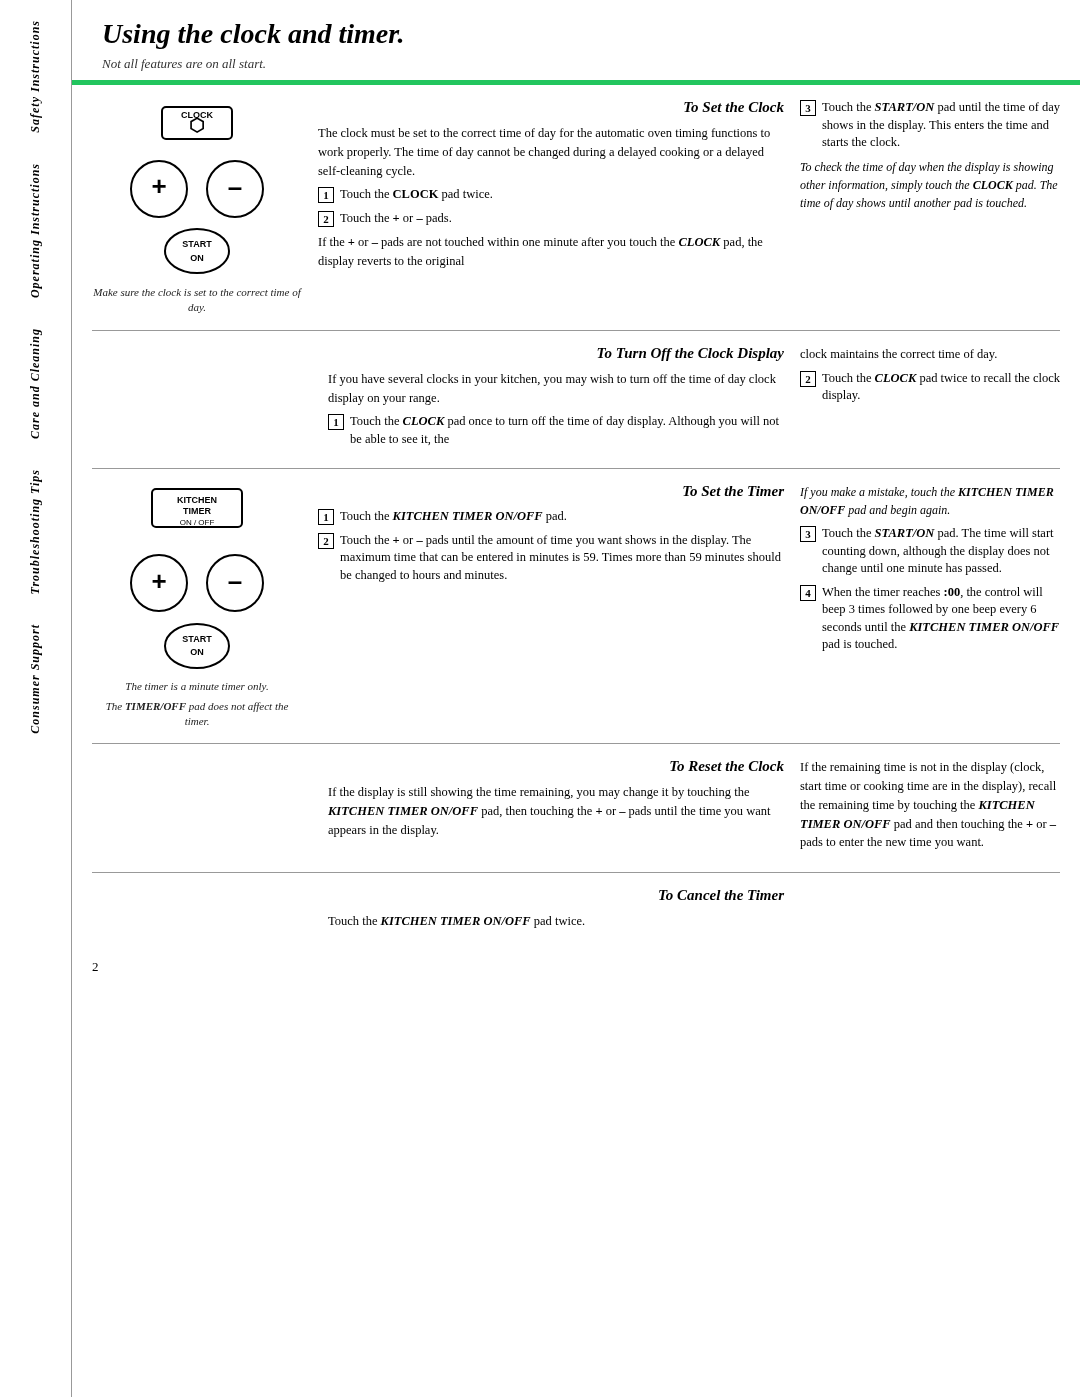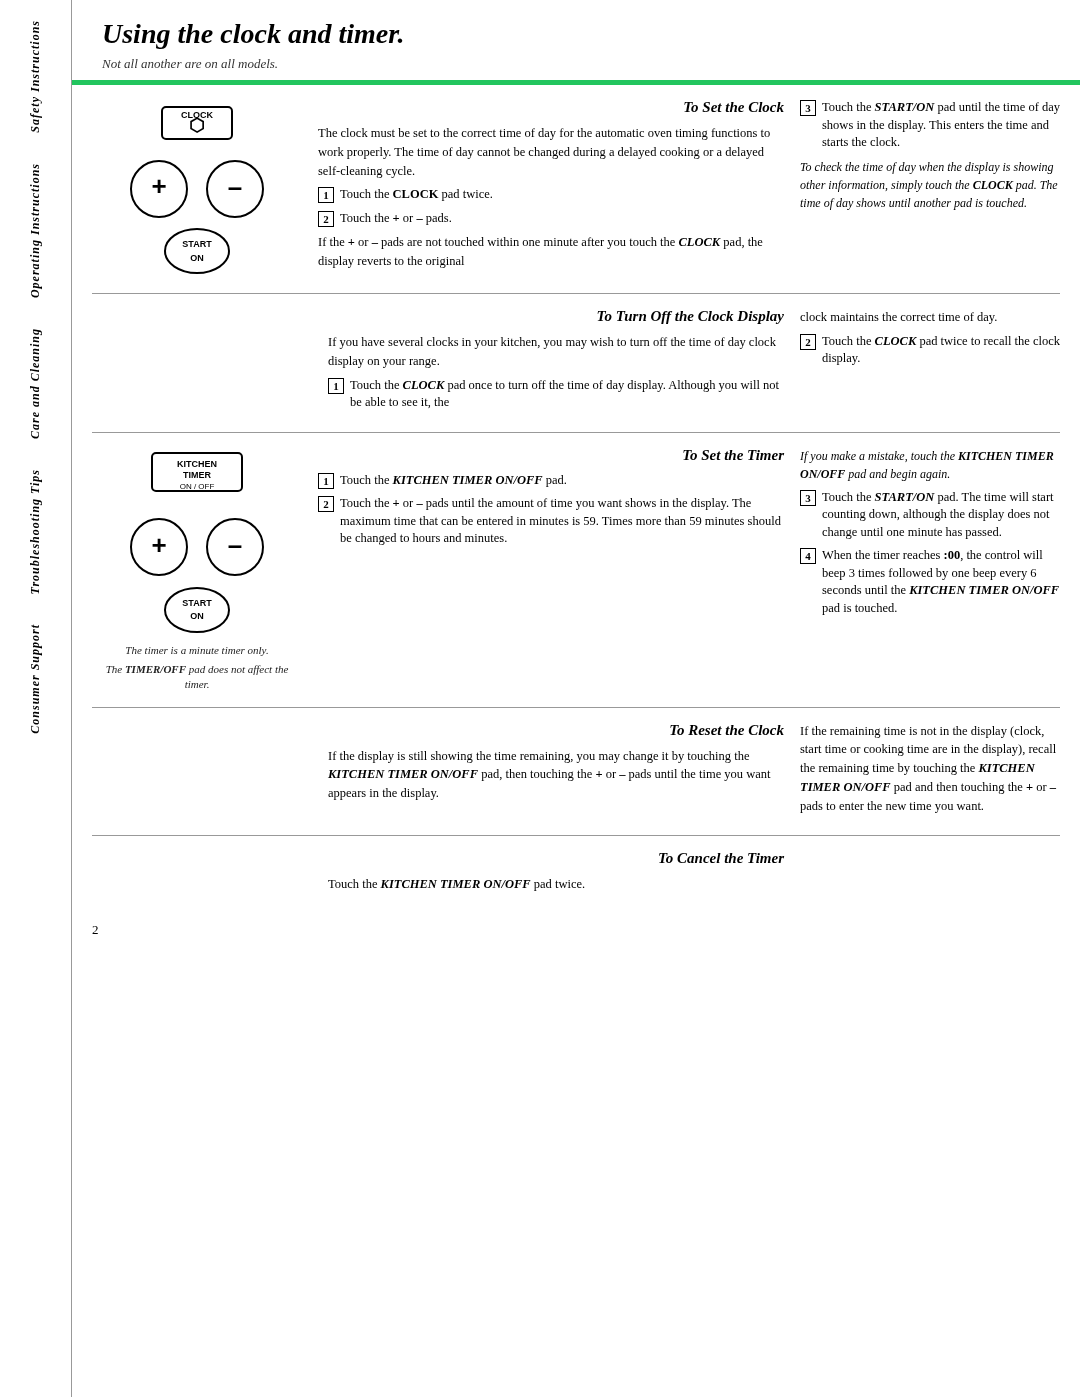--- a/index.html
+++ b/index.html
@@ -188,21 +188,21 @@
     <div class="sidebar-label">Operating Instructions</div>
     <div class="sidebar-label">Care and Cleaning</div>
     <div class="sidebar-label">Troubleshooting Tips</div>
     <div class="sidebar-label">Consumer Support</div>
   </div>
 
   <div class="main-content">
 
     <div class="title-section">
       <div class="page-title">Using the clock and timer.</div>
-      <div class="subtitle">Not all another are on all models.</div>
+      <div class="subtitle">Not all features are on all start.</div>
     </div>
 
     <div class="content-area">
 
       <div class="section-row">
 
         <div class="left-col">
           <svg class="clock-svg" viewBox="0 0 160 180">
 
             <rect x="45" y="8" width="70" height="32" rx="4" ry="4" fill="none" stroke="#000" stroke-width="2"></rect>
@@ -212,20 +212,21 @@
             <circle cx="42" cy="90" r="28" fill="none" stroke="#000" stroke-width="2"></circle>
             <text x="42" y="96" text-anchor="middle" font-size="26" font-weight="bold" font-family="Arial, sans-serif">+</text>
 
             <circle cx="118" cy="90" r="28" fill="none" stroke="#000" stroke-width="2"></circle>
             <text x="118" y="97" text-anchor="middle" font-size="26" font-weight="bold" font-family="Arial, sans-serif">–</text>
 
             <ellipse cx="80" cy="152" rx="32" ry="22" fill="none" stroke="#000" stroke-width="2"></ellipse>
             <text x="80" y="148" text-anchor="middle" font-size="9" font-weight="bold" font-family="Arial, sans-serif">START</text>
             <text x="80" y="162" text-anchor="middle" font-size="9" font-weight="bold" font-family="Arial, sans-serif">ON</text>
           </svg>
+          <div class="caption">Make sure the clock is set to the correct time of day.</div>
         </div>
 
         <div class="mid-col">
           <div class="section-title">To Set the Clock</div>
           <div class="body-text">The clock must be set to the correct time of day for the automatic oven timing functions to work properly. The time of day cannot be changed during a delayed cooking or a delayed self-cleaning cycle.</div>
           <div class="step-item">
             <div class="step-num">1</div>
             <div class="step-text">Touch the <strong>CLOCK</strong> pad twice.</div>
           </div>
           <div class="step-item">

